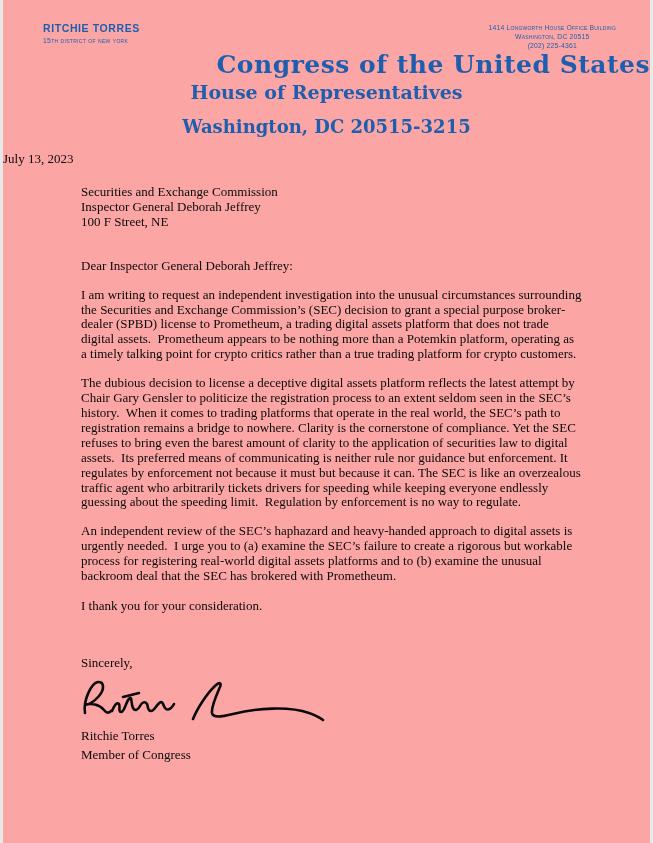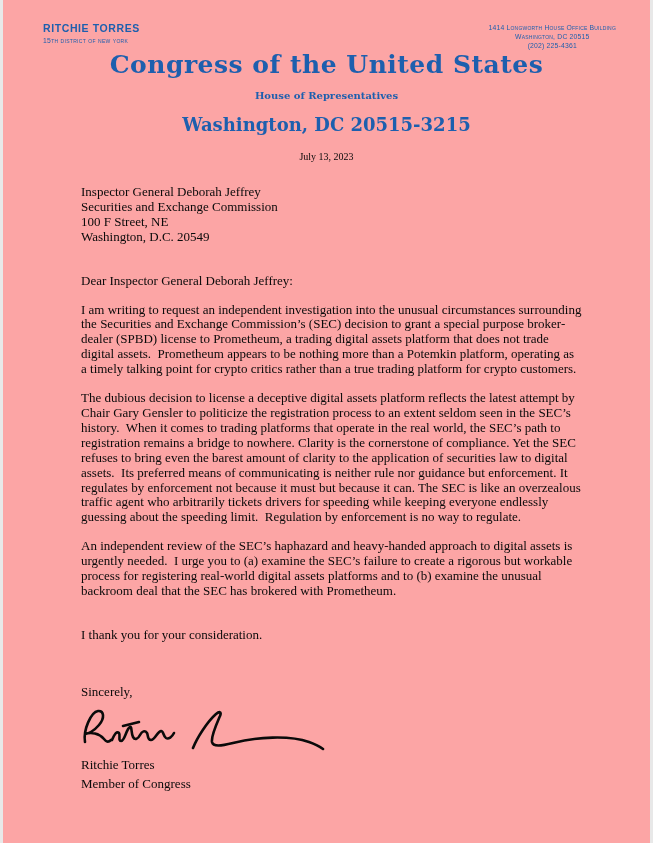--- a/index.html
+++ b/index.html
@@ -34,37 +34,37 @@
     text-align:center;
     font-variant:small-caps;
   }
   .lh-right .line-plain{font-variant:normal;}
   .masthead{
     position:absolute;left:0;right:0;top:52px;
     text-align:center;color:var(--accent);
     font-family:"DejaVu Serif", serif;
     font-weight:bold;
   }
-  .masthead .org1{font-size:25px;line-height:1.05;letter-spacing:0.5px;}
-  .masthead .org2{font-size:10px;line-height:1.2;margin-top:12px;}
+  .masthead .org1{font-size:25px;line-height:1.05;letter-spacing:0.5px;text-align:right;}
+  .masthead .org2{font-size:19px;line-height:1.2;margin-top:3px;}
   .masthead .org3{font-size:18px;line-height:1.2;margin-top:12px;}
 
   
   .dateline{
     position:absolute;left:0;right:0;top:151px;
-    text-align:center;font-size:10px;
+    font-size:13px;
   }
   .body-col{
     position:absolute;left:78px;top:185px;width:502px;
     font-size:13px;line-height:14.9px;
   }
   .recipient div{white-space:pre;}
   .salutation{margin-top:29px;font-family:Liberation Serif, serif;}
   .para{margin-top:14px;margin-bottom:0;white-space:pre-wrap;line-height:14.9px;}
-  .thanks{margin-top:29px;}
+  .thanks{margin-top:15px;}
   .closing{margin-top:42px;}
   .sig-wrap{margin-top:2px;height:52px;}
   .sig-name{margin-top:4px;}
   .sig-title{margin-top:4px;}
 </style>
 </head>
 <body>
 
 <div class="page">
 
@@ -83,24 +83,23 @@
     <div class="org1">Congress of the United States</div>
     <div class="org2">House of Representatives</div>
     <div class="org3">Washington, DC 20515-3215</div>
   </div>
 
   <div class="dateline">July 13, 2023</div>
 
   <div class="body-col">
 
     <div class="recipient">
+      <div>Securities and Exchange Commission</div>
       <div>Inspector General Deborah Jeffrey</div>
-      <div>Securities and Exchange Commission</div>
       <div>100 F Street, NE</div>
-      <div>Washington, D.C. 20549</div>
     </div>
 
     <div class="salutation">Dear Inspector General Deborah Jeffrey:</div>
 
     <p class="para">I am writing to request an independent investigation into the unusual circumstances surrounding the Securities and Exchange Commission’s (SEC) decision to grant a special purpose broker-dealer (SPBD) license to Prometheum, a trading digital assets platform that does not trade digital assets.  Prometheum appears to be nothing more than a Potemkin platform, operating as a timely talking point for crypto critics rather than a true trading platform for crypto customers.</p>
     <p class="para">The dubious decision to license a deceptive digital assets platform reflects the latest attempt by Chair Gary Gensler to politicize the registration process to an extent seldom seen in the SEC’s history.  When it comes to trading platforms that operate in the real world, the SEC’s path to registration remains a bridge to nowhere. Clarity is the cornerstone of compliance. Yet the SEC refuses to bring even the barest amount of clarity to the application of securities law to digital assets.  Its preferred means of communicating is neither rule nor guidance but enforcement. It regulates by enforcement not because it must but because it can. The SEC is like an overzealous traffic agent who arbitrarily tickets drivers for speeding while keeping everyone endlessly guessing about the speeding limit.  Regulation by enforcement is no way to regulate.</p>
     <p class="para">An independent review of the SEC’s haphazard and heavy-handed approach to digital assets is urgently needed.  I urge you to (a) examine the SEC’s failure to create a rigorous but workable process for registering real-world digital assets platforms and to (b) examine the unusual backroom deal that the SEC has brokered with Prometheum.</p>
 
     <div class="thanks">I thank you for your consideration.</div>
 

